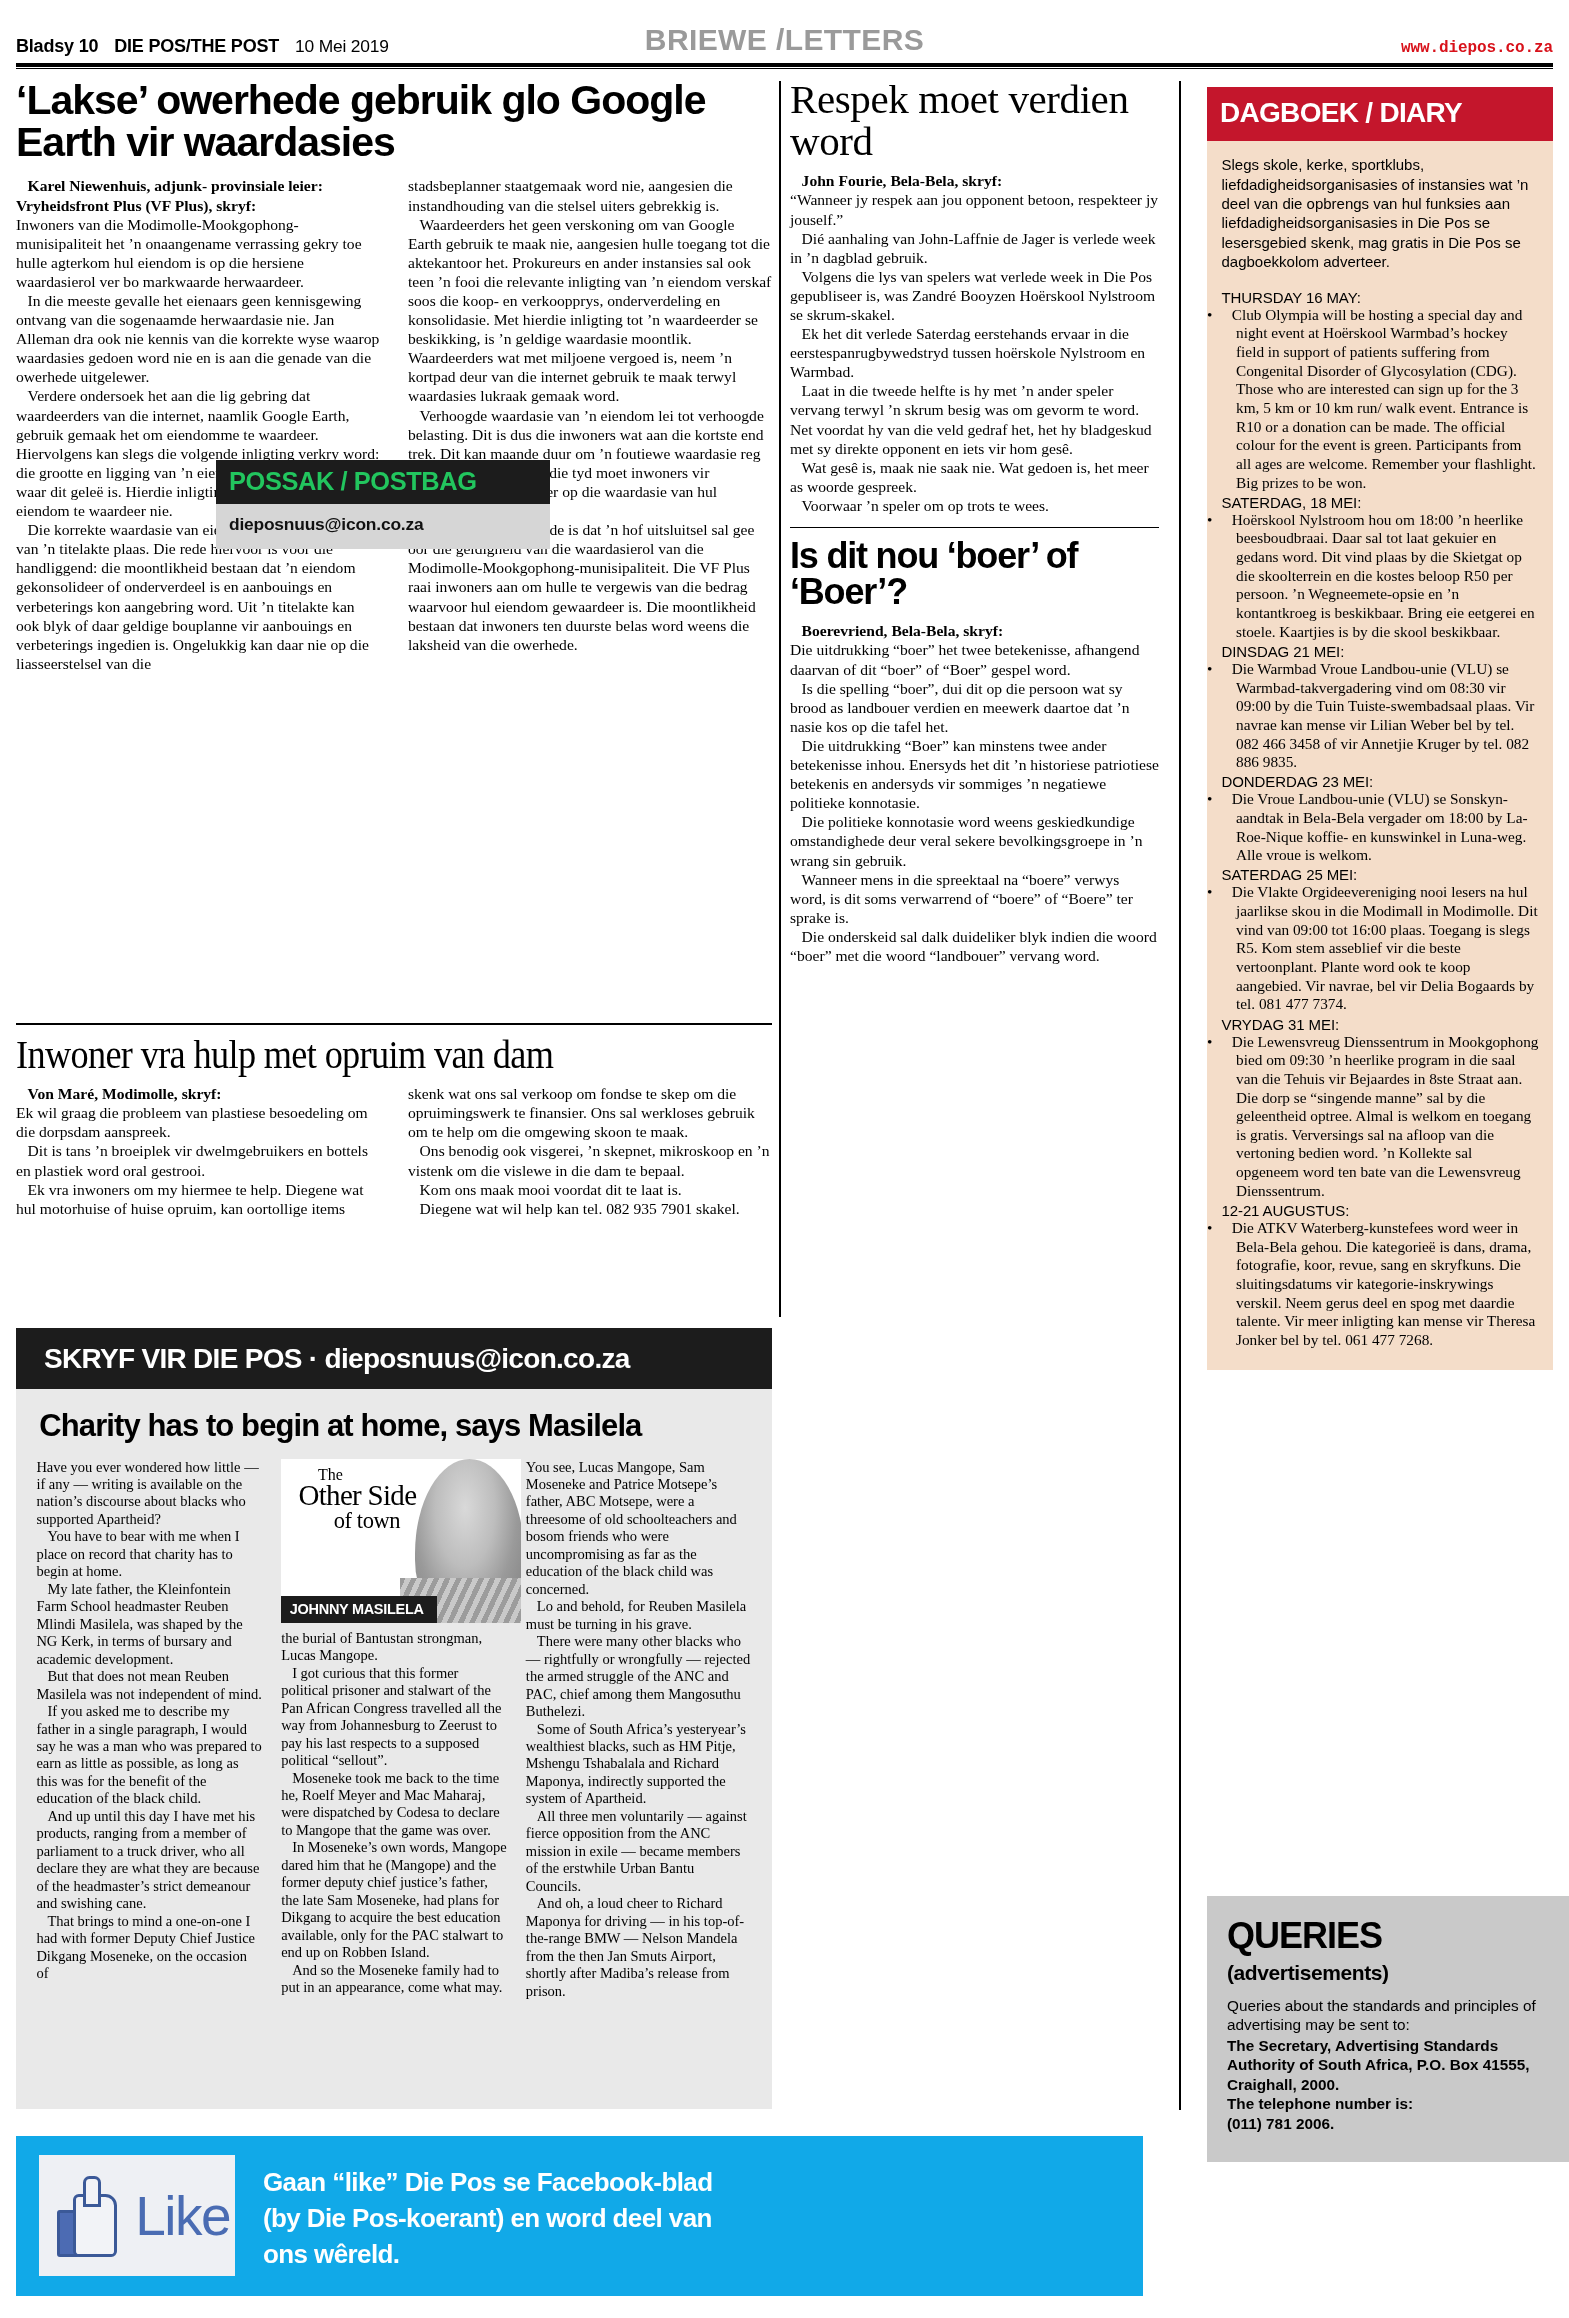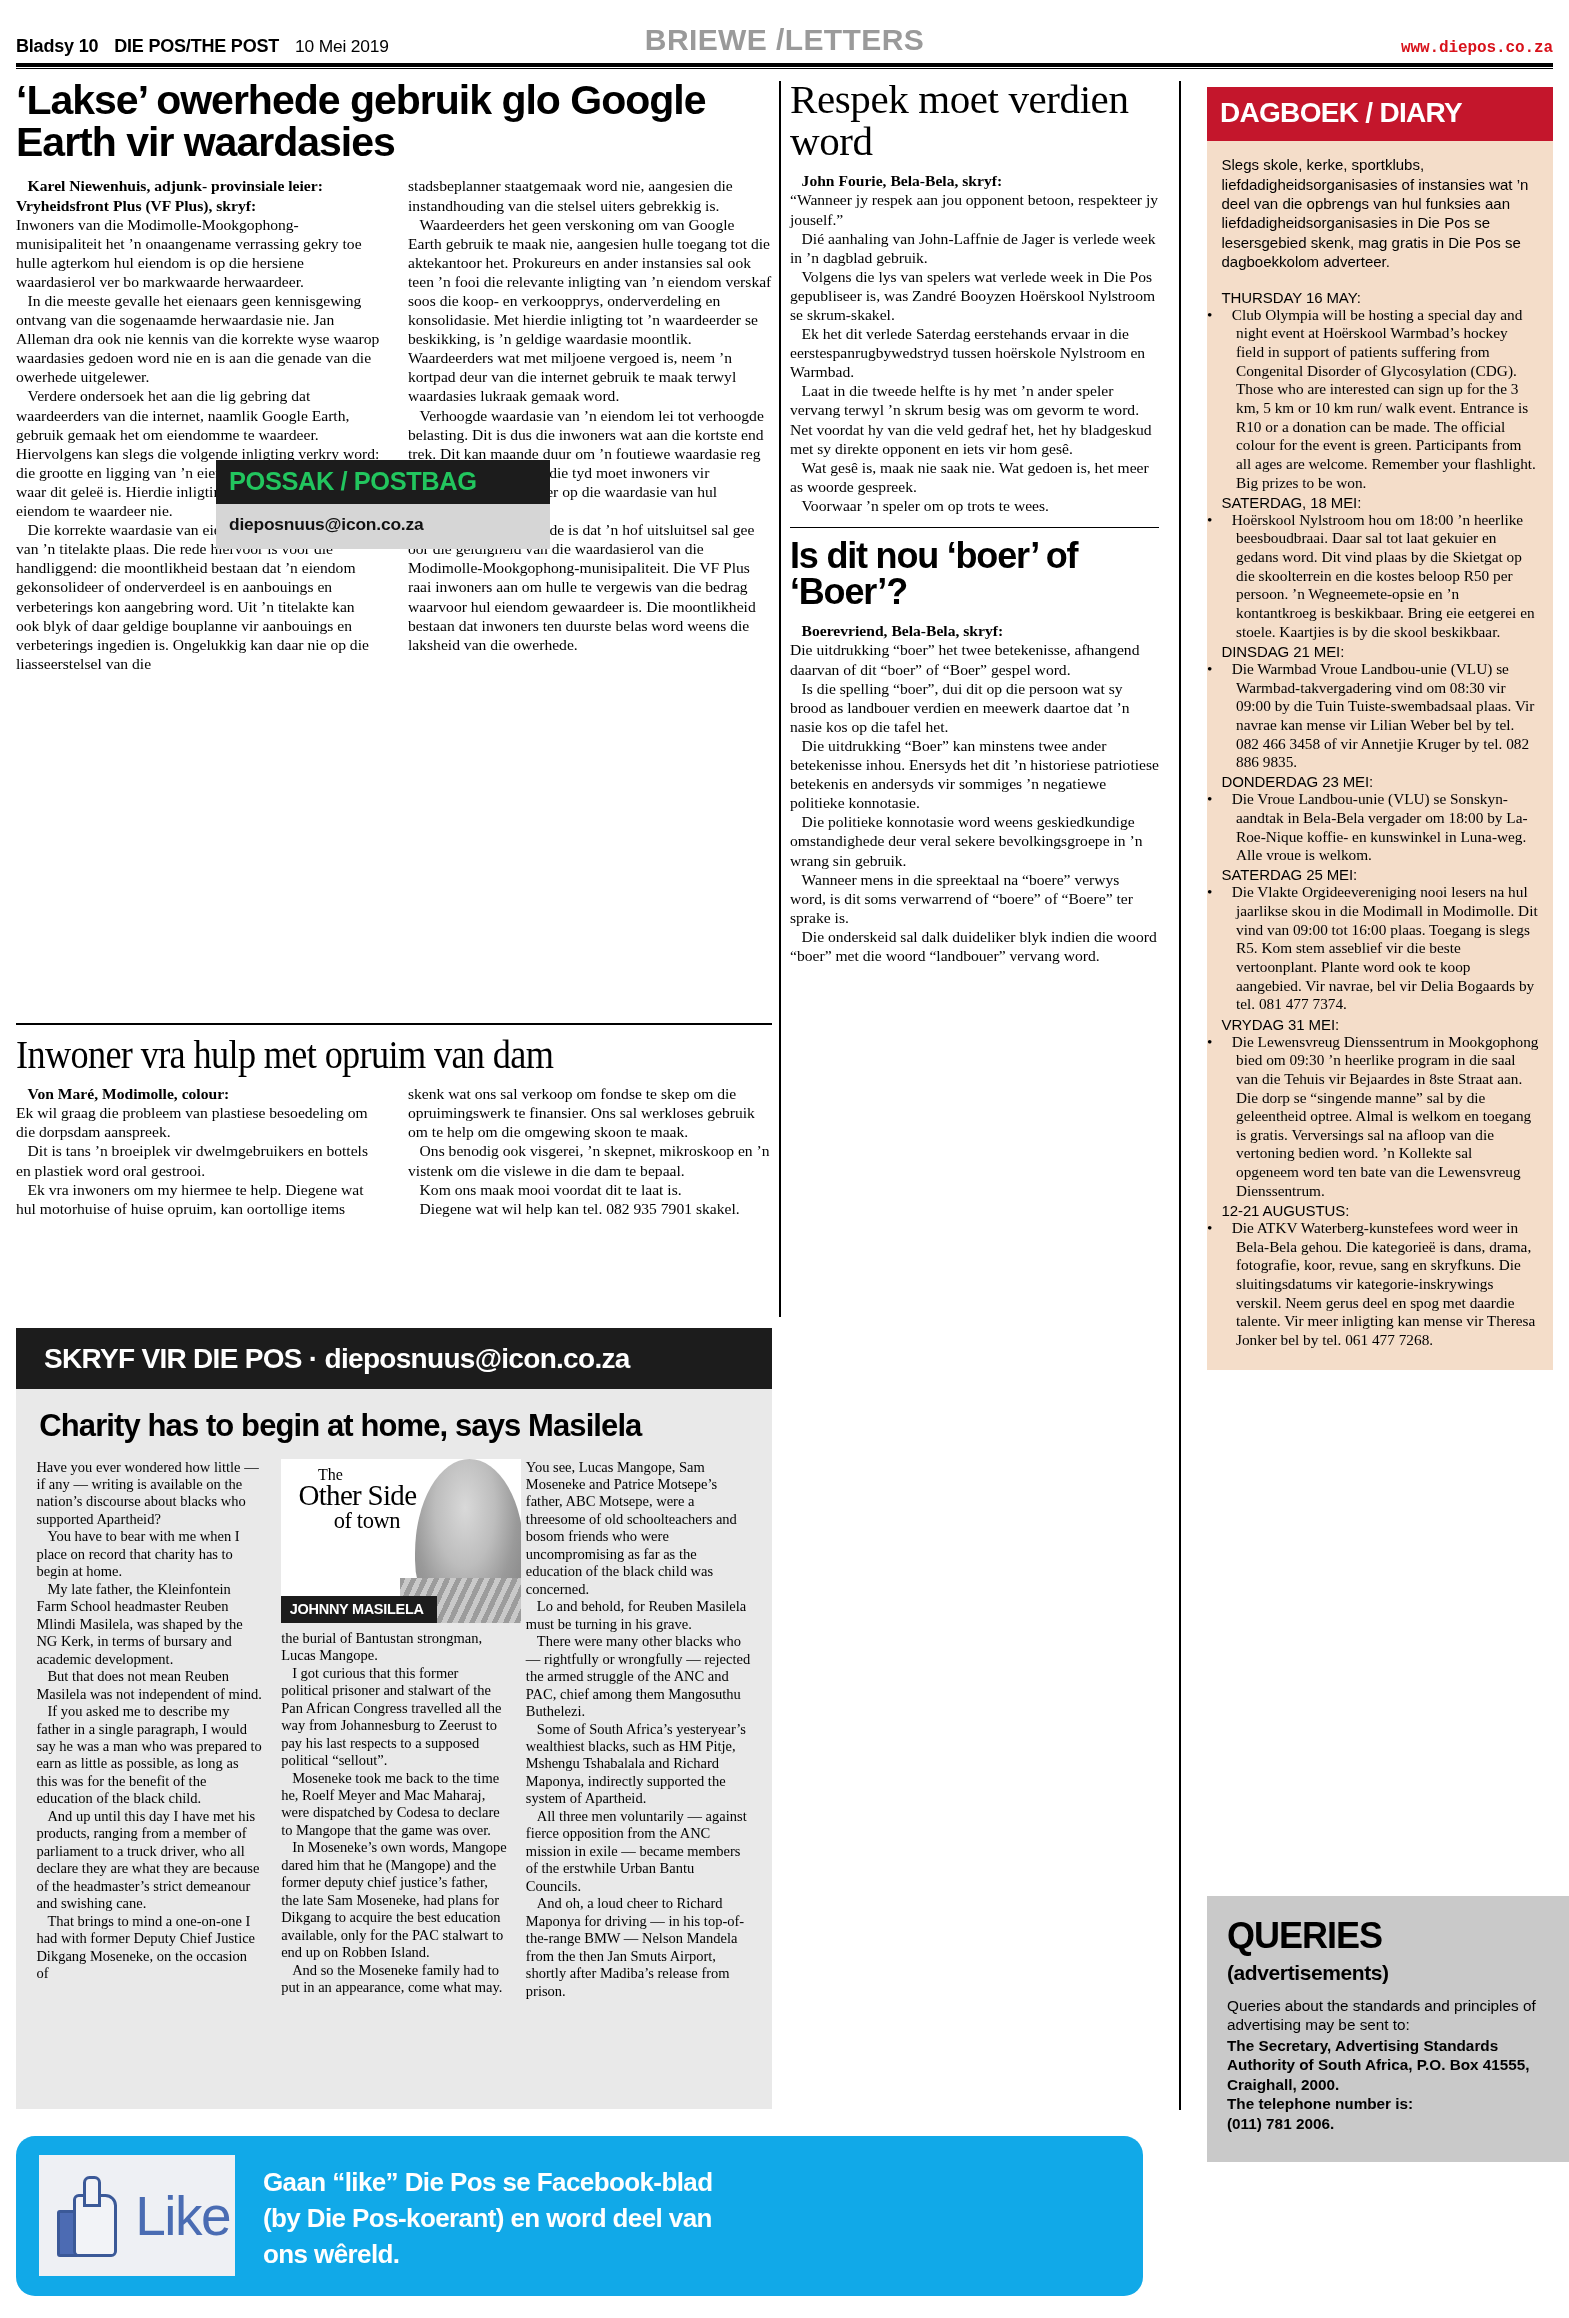--- a/index.html
+++ b/index.html
@@ -55,21 +55,21 @@
   .photo .logo .l3{font-size:22.5px;line-height:1;letter-spacing:-0.4px;margin-left:19px;}
   .photo .namebar{position:absolute;left:0;bottom:0;width:156px;background:#1c1c1c;color:#fff;
         font-family:"Liberation Sans",sans-serif;font-weight:bold;font-size:14.5px;padding:5.1px 0 5.8px 8.7px;box-sizing:border-box;letter-spacing:-0.3px;}
   .photo .head{position:absolute;right:-2.9px;top:0;width:109px;height:164px;
         background:radial-gradient(ellipse at 46% 30%, #d9d9d9 0%, #bdbdbd 36%, #9a9a9a 62%, #7d7d7d 100%);
         border-radius:52% 52% 40% 40%/60% 60% 40% 40%;}
   .photo .shirt{position:absolute;right:-7.3px;bottom:0;width:128px;height:45px;
         background:repeating-linear-gradient(115deg,#9c9c9c 0 5.1px,#c9c9c9 5.1px 10.2px);}
 
   
-  .fb{position:absolute;left:16px;top:2136px;width:1127px;height:160px;background:#11a9e8;box-sizing:border-box;border-radius:19px;}
+  .fb{position:absolute;left:16px;top:2136px;width:1127px;height:160px;background:#11a9e8;box-sizing:border-box;}
   .fb .thumbbox{position:absolute;left:23px;top:19px;width:196px;height:121px;background:#eef0f4;display:flex;align-items:center;}
   .fb .thumbicon{position:relative;width:67px;height:70px;margin-left:19px;}
   .fb .thumbicon .palm{position:absolute;left:14.5px;top:13px;width:38px;height:57px;background:#f2f3f7;border:3.6px solid #3b5998;border-radius:5.8px 11.6px 5.8px 5.8px;}
   .fb .thumbicon .cuff{position:absolute;left:-1.5px;top:29px;width:17.4px;height:41px;background:#4c6bb3;border:3.6px solid #3b5998;border-radius:2.9px;}
   .fb .thumbicon .up{position:absolute;left:25px;top:-4.4px;width:12.4px;height:25px;background:#f2f3f7;border:3.6px solid #3b5998;border-radius:6.5px 6.5px 0 0;}
   .fb .likeword{font-family:"Liberation Sans",sans-serif;font-size:55px;color:#4a6cb3;margin-left:10.2px;letter-spacing:-1.5px;}
   .fb .fbtext{position:absolute;left:247px;top:29px;width:858px;color:#fff;font-family:"Liberation Sans",sans-serif;font-weight:bold;font-size:26px;line-height:1.38;letter-spacing:-0.6px;}
 
   
   .dagbox{position:absolute;left:1207px;top:87px;width:346px;}
@@ -129,21 +129,21 @@
 
   <div class="possak">
     <div class="bar">POSSAK / POSTBAG</div>
     <div class="mail">dieposnuus@icon.co.za</div>
   </div>
 
   <div style="position:absolute;left:16px;top:1035px;width:756px;">
     <div class="thinrule" style="left:0;top:-11.6px;width:756px;"></div>
     <h2 class="condhead">Inwoner vra hulp met opruim van dam</h2>
     <div class="body cols2">
-      <p class="byline">Von Maré, Modimolle, colour:</p>
+      <p class="byline">Von Maré, Modimolle, skryf:</p>
       <p class="first">Ek wil graag die probleem van plastiese besoedeling om die dorpsdam aanspreek.</p>
       <p>Dit is tans ’n broeiplek vir dwelmgebruikers en bottels en plastiek word oral gestrooi.</p>
       <p>Ek vra inwoners om my hiermee te help. Diegene wat hul motorhuise of huise opruim, kan oortollige items skenk wat ons sal verkoop om fondse te skep om die</p>
       <p class="first">opruimingswerk te finansier. Ons sal werkloses gebruik om te help om die omgewing skoon te maak.</p>
       <p>Ons benodig ook visgerei, ’n skepnet, mikroskoop en ’n vistenk om die vislewe in die dam te bepaal.</p>
       <p>Kom ons maak mooi voordat dit te laat is.</p>
       <p>Diegene wat wil help kan tel. 082 935 7901 skakel.</p>
     </div>
   </div>
 

